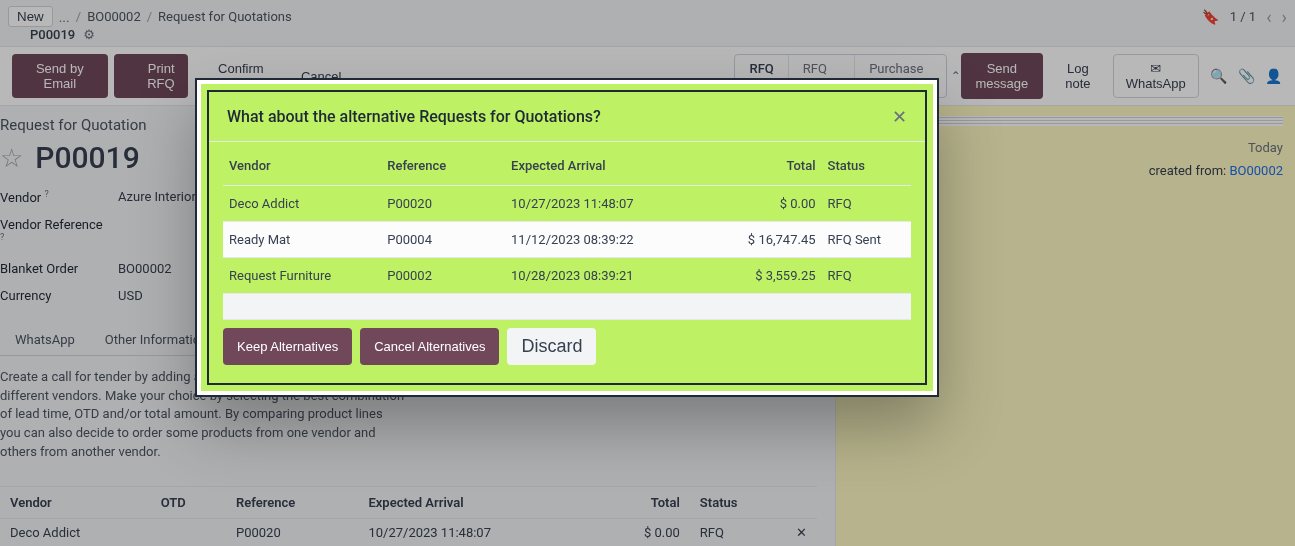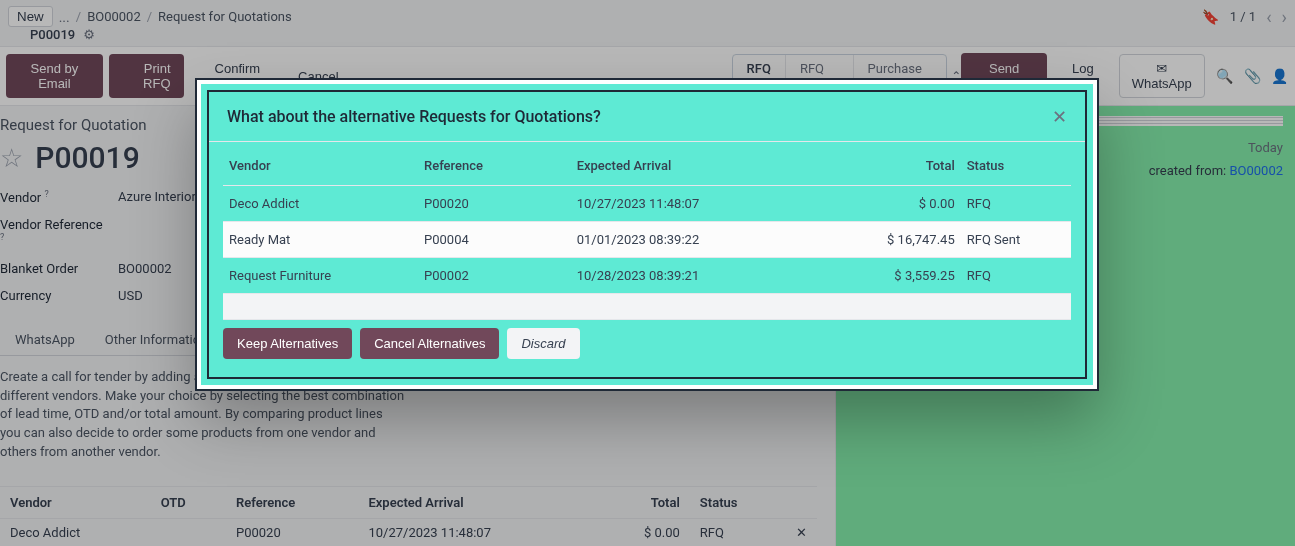--- a/index.html
+++ b/index.html
@@ -79,21 +79,21 @@
     }
     .pager .chev {
       color:#9ca3af;
       font-size:18px;
     }
 
     
     .toolbar {
       display: flex;
       align-items: center;
-      padding: 6px 6px;
+      padding: 6px 12px;
       border-top:1px solid #e5e7eb;
       border-bottom: 1px solid #e5e7eb;
       background: #fff;
     }
     .btn {
       border: 1px solid transparent;
       padding: 6px 12px;
       border-radius: 4px;
       font-size: 13px;
       cursor: pointer;
@@ -152,21 +152,21 @@
     }
     .left-col {
       flex:1;
       padding: 10px 18px 0 0;
       max-width: 835px;
     }
     .right-col {
       width:460px;
       border-left:1px solid #e5e7eb;
       padding: 10px 12px;
-      background:#86efac;
+      background:#fef9c3;
     }
 
     .doc-label { font-size: 15px; color:#4b5563; }
     .doc-title-row {
       display:flex;
       align-items:center;
       gap:12px;
       margin:6px 0 14px 0;
     }
     .star {
@@ -238,25 +238,25 @@
       font-size:13px;
       border-bottom:1px solid #f3f4f6;
     }
     .alt-bottom-table .right { text-align:right; }
 
     
     .modal-outer {
       position:absolute;
       left: 197px;
       top: 80px;
-      width: 900px;
+      width: 740px;
       z-index: 20;
       border: 4px solid #fff;
       box-shadow: 0 0 0 2px #1f2937, 0 30px 60px rgba(0,0,0,0.3);
-      background: #5eead4;
+      background: #bef264;
     }
     .modal {
       border: 2px solid #1f2937;
       margin: 6px;
       padding: 0;
     }
     .modal-head {
       display:flex;
       justify-content: space-between;
       align-items:center;
@@ -305,23 +305,22 @@
       border-radius:4px;
       font-size:13px;
       cursor:pointer;
     }
     .btn-light {
       background:#f3f4f6;
       border:none;
       color:#374151;
       padding:8px 14px;
       border-radius:4px;
-      font-size:13px;
+      font-size:18px;
       cursor:pointer;
-      font-style:italic;
     }
 
     .gear {
       color:#6b7280;
       font-size:13px;
     }
 
     .ellip { font-size:14px; color:#6b7280; }
     .bookmark { font-size:14px; color:#6b7280; }
 
@@ -473,21 +472,21 @@
           <tr>
             <td>Deco Addict</td>
             <td>P00020</td>
             <td>10/27/2023 11:48:07</td>
             <td class="right">$ 0.00</td>
             <td>RFQ</td>
           </tr>
           <tr>
             <td>Ready Mat</td>
             <td>P00004</td>
-            <td>01/01/2023 08:39:22</td>
+            <td>11/12/2023 08:39:22</td>
             <td class="right">$ 16,747.45</td>
             <td>RFQ Sent</td>
           </tr>
           <tr>
             <td>Request Furniture</td>
             <td>P00002</td>
             <td>10/28/2023 08:39:21</td>
             <td class="right">$ 3,559.25</td>
             <td>RFQ</td>
           </tr>

